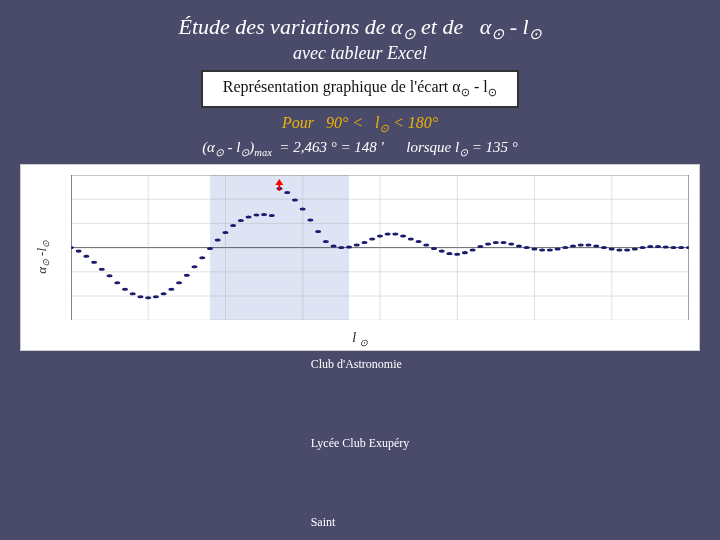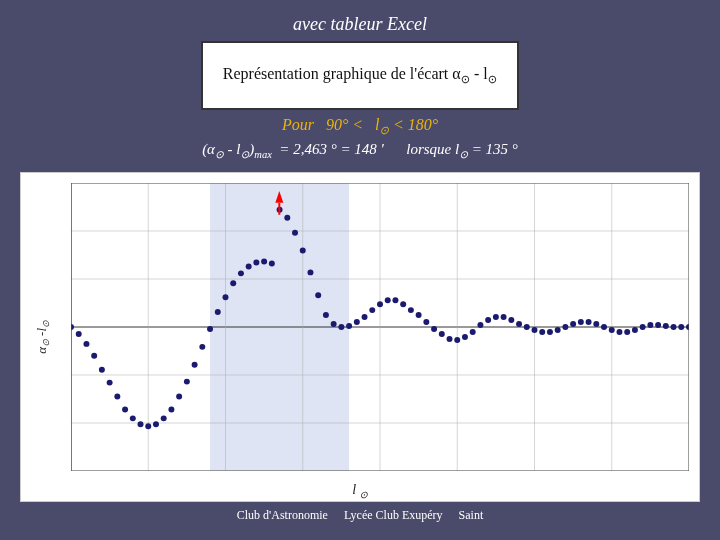--- a/index.html
+++ b/index.html
@@ -26,35 +26,35 @@
       font-style: italic;
       font-weight: normal;
     }
     .title-line2 {
       font-size: 18px;
       font-style: italic;
     }
     .subtitle-box {
       background: white;
       border: 2px solid #333;
-      padding: 22px 20px;
+      padding: 6px 20px;
       margin-bottom: 6px;
       font-size: 16px;
       color: #111;
     }
     .pour-line {
       color: #eab308;
       font-size: 16px;
       margin-bottom: 4px;
       font-style: italic;
     }
     .max-line {
       color: white;
       font-size: 15px;
-      margin-bottom: 12px;
+      margin-bottom: 6px;
       font-style: italic;
     }
     .chart-container {
       background: white;
       width: 680px;
       height: 330px;
       position: relative;
       border: 1px solid #ccc;
     }
     .chart-inner {
@@ -85,30 +85,34 @@
     }
     svg.chart-svg {
       width: 100%;
       height: 100%;
     }
     .footer {
       color: white;
       font-size: 12px;
       margin-top: 6px;
       display: flex;
-      gap: 16px;
+      gap: 64px;
+      flex-direction: column;
     }
     sub {
       font-size: 0.7em;
     }
   </style>
 </head>
 <body>
 
 <div class="title-area">
+  <div class="title-line1">
+    <em>Étude des variations de α<span style="font-size:0.7em;vertical-align:sub;">⊙</span> et de &nbsp; α<span style="font-size:0.7em;vertical-align:sub;">⊙</span> - l<span style="font-size:0.7em;vertical-align:sub;">⊙</span></em>
+  </div>
   <div class="title-line2">
     <em>avec tableur Excel</em>
   </div>
 </div>
 
 <div class="subtitle-box">
   Représentation graphique de l'écart α<sub>⊙</sub> - l<sub>⊙</sub>
 </div>
 
 <div class="pour-line">

